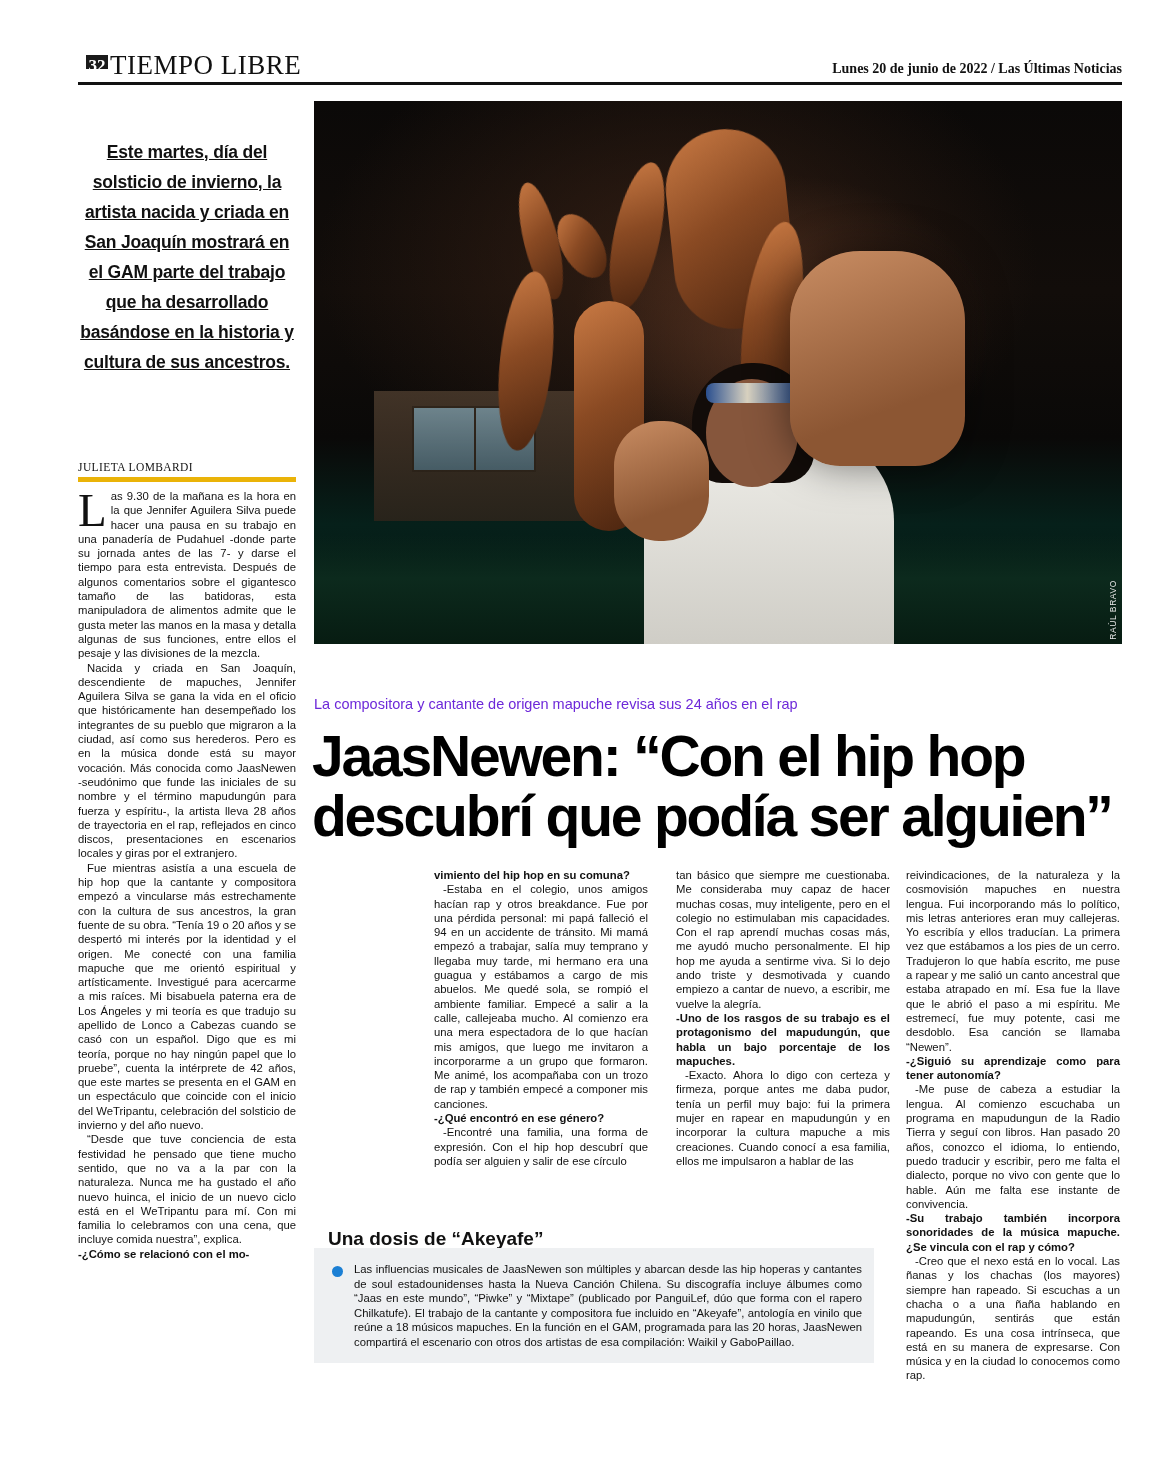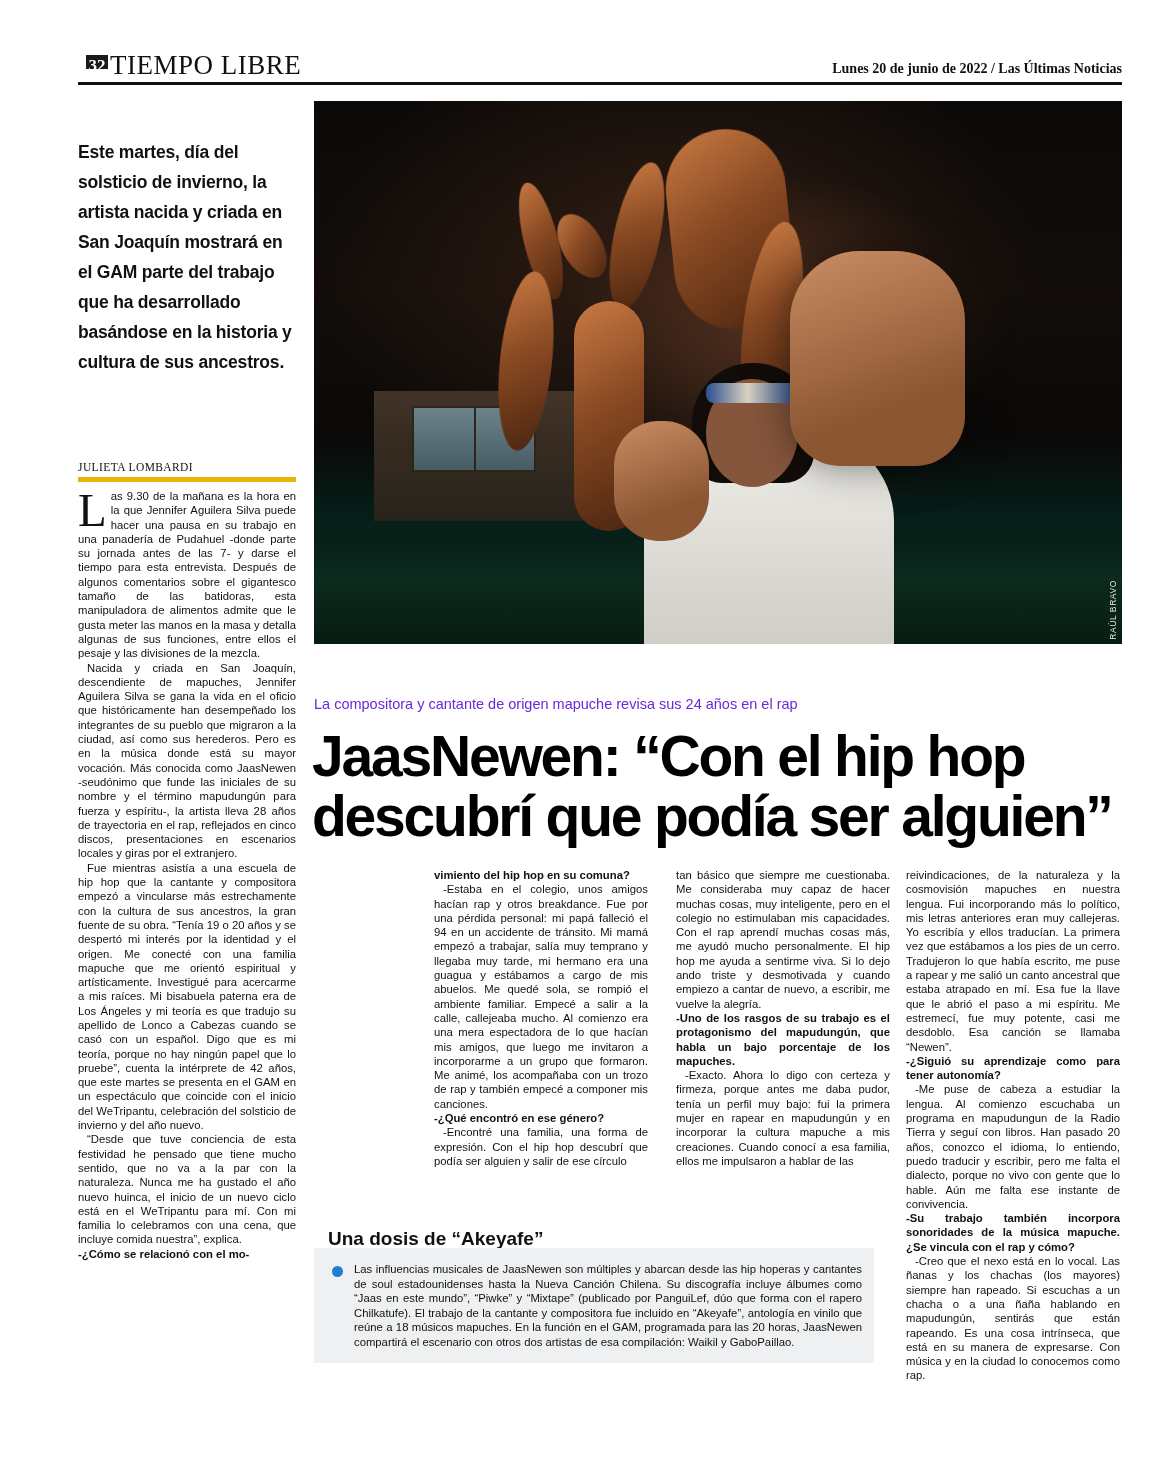--- a/index.html
+++ b/index.html
@@ -72,27 +72,28 @@
     color: #111;
     font-weight: bold;
   }
 
   
   .lede {
     position: absolute;
     left: 78px;
     top: 137px;
     width: 218px;
-    text-align: left;
+    text-align: center;
     font-family: "Liberation Sans", sans-serif;
     font-weight: bold;
     font-size: 17.5px;
     line-height: 30px;
     color: #111;
     letter-spacing: -0.2px;
+    text-decoration: underline;
   }
   .byline {
     position: absolute;
     left: 78px;
     top: 461px;
     width: 218px;
     font-family: "Liberation Serif", serif;
     font-size: 11.5px;
     letter-spacing: 0.4px;
     color: #111;

